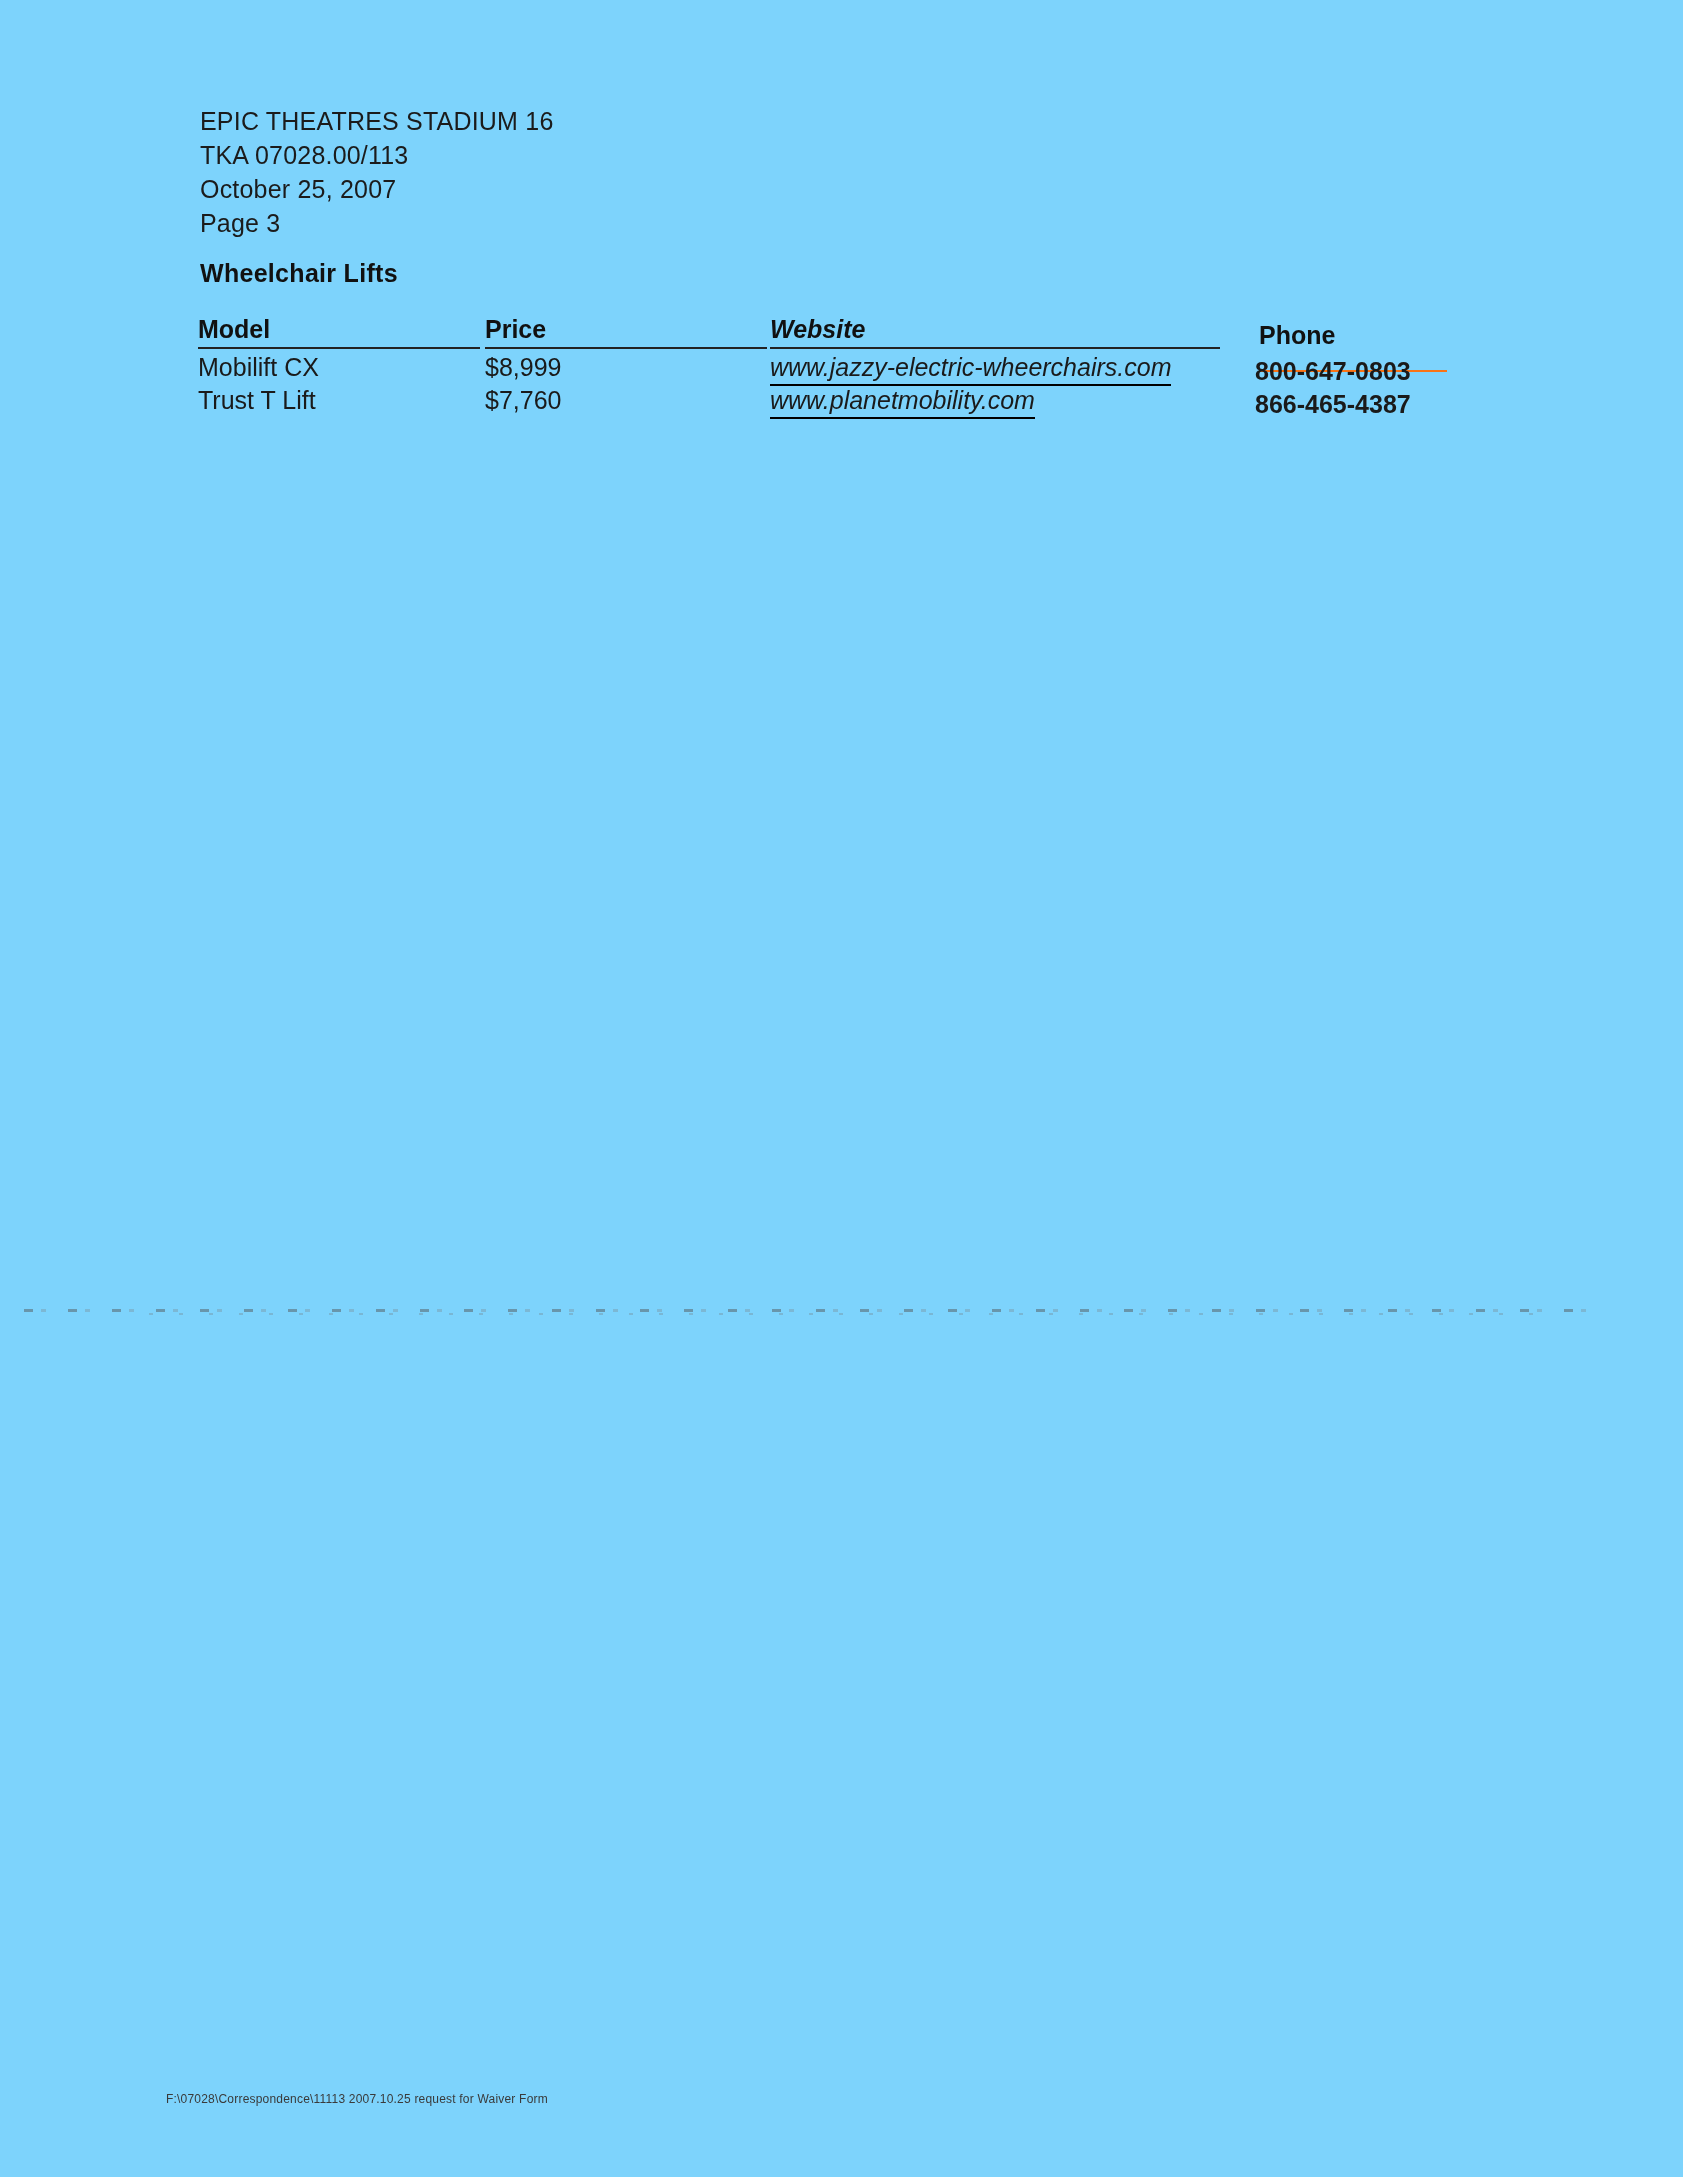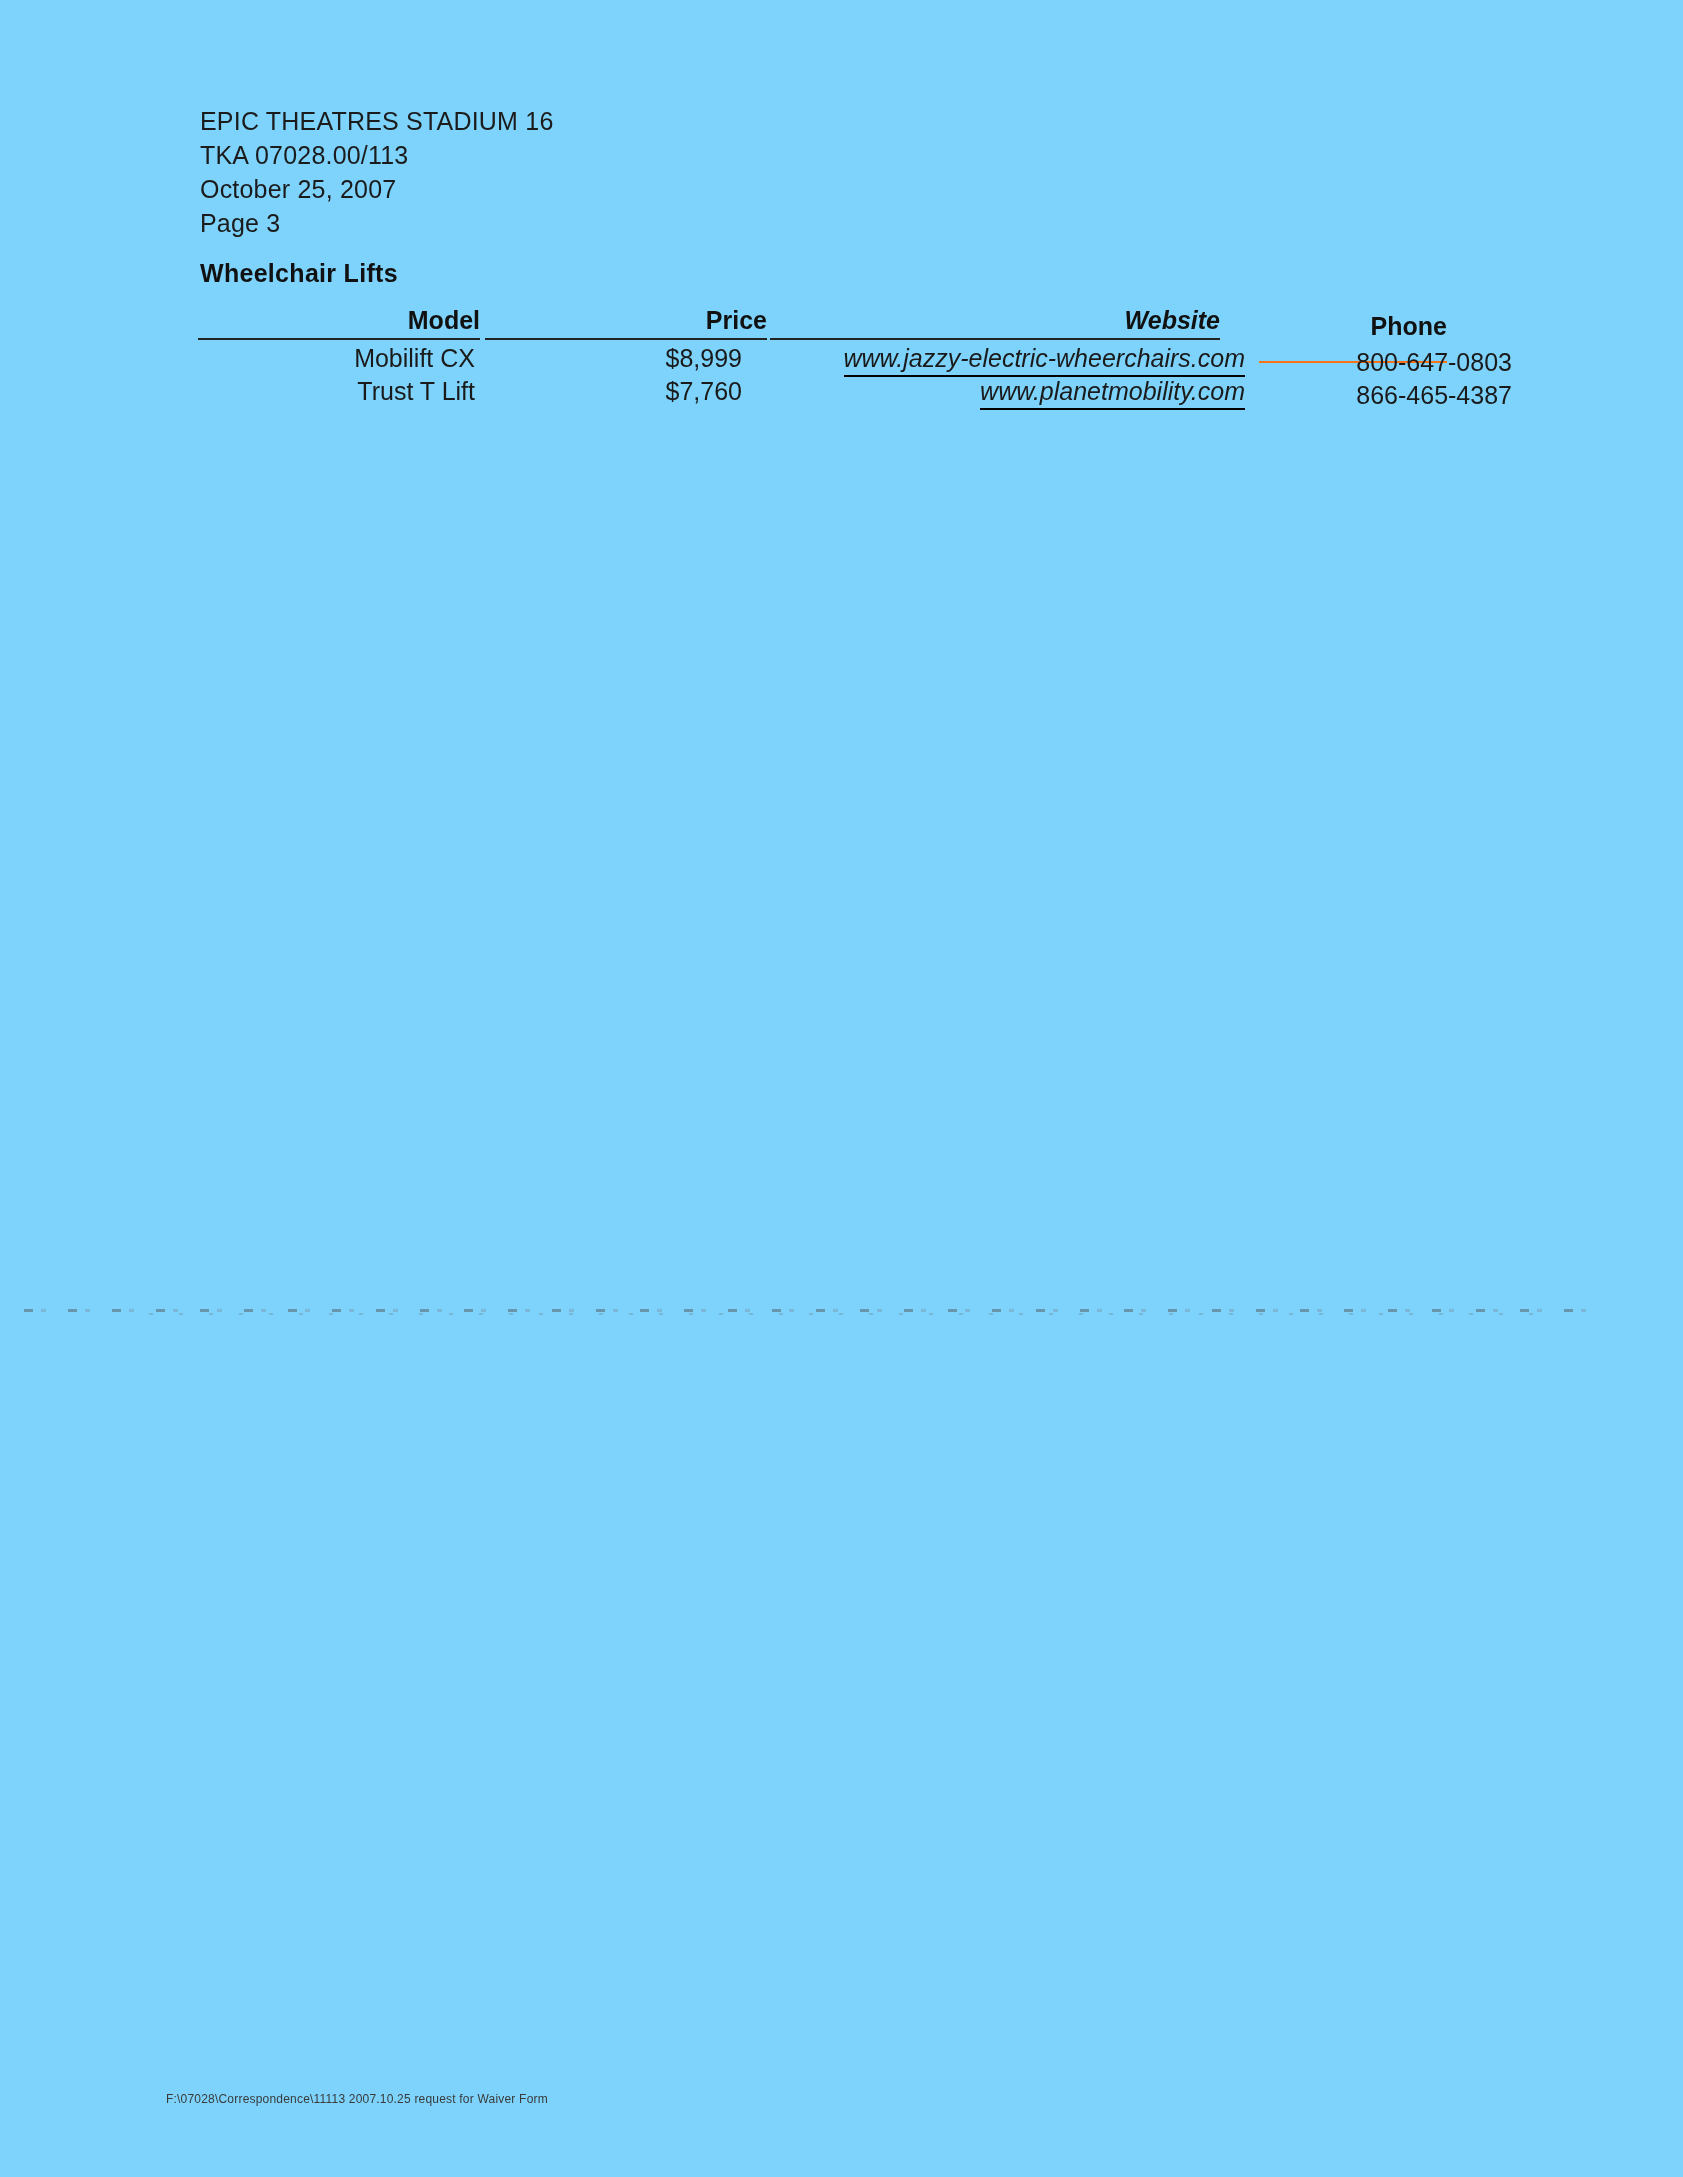--- a/index.html
+++ b/index.html
@@ -45,23 +45,22 @@
     font-weight: bold;
     letter-spacing: 0.3px;
     color: #111111;
     text-align: right;
   }
 
   
   .table {
     position: absolute;
     left: 198px;
-    top: 306px;
+    top: 315px;
     width: 1267px;
-    text-align: right;
   }
   .t-row {
     position: relative;
     height: 34px;
   }
 
   .c-model   { position: absolute; left: 0px;   top: 0; width: 277px; }
   .c-price   { position: absolute; left: 287px; top: 0; width: 257px; }
   .c-website { position: absolute; left: 572px; top: 0; width: 475px; font-style: italic; }
   .c-phone   { position: absolute; left: 1057px;top: 0; width: 257px; }
@@ -95,20 +94,21 @@
     height: 33px;
     color: #1a1a1a;
   }
   .t-body .c-website span {
     border-bottom: 2px solid #000000;
     padding-bottom: 1px;
     display: inline-block;
   }
   .t-body .c-phone {
     top: 4px;
+    font-weight: bold;
   }
 
   
   .scan-line {
     position: absolute;
     left: 24px;
     top: 1309px;
     width: 1584px;
     height: 3px;
     background: repeating-linear-gradient(

